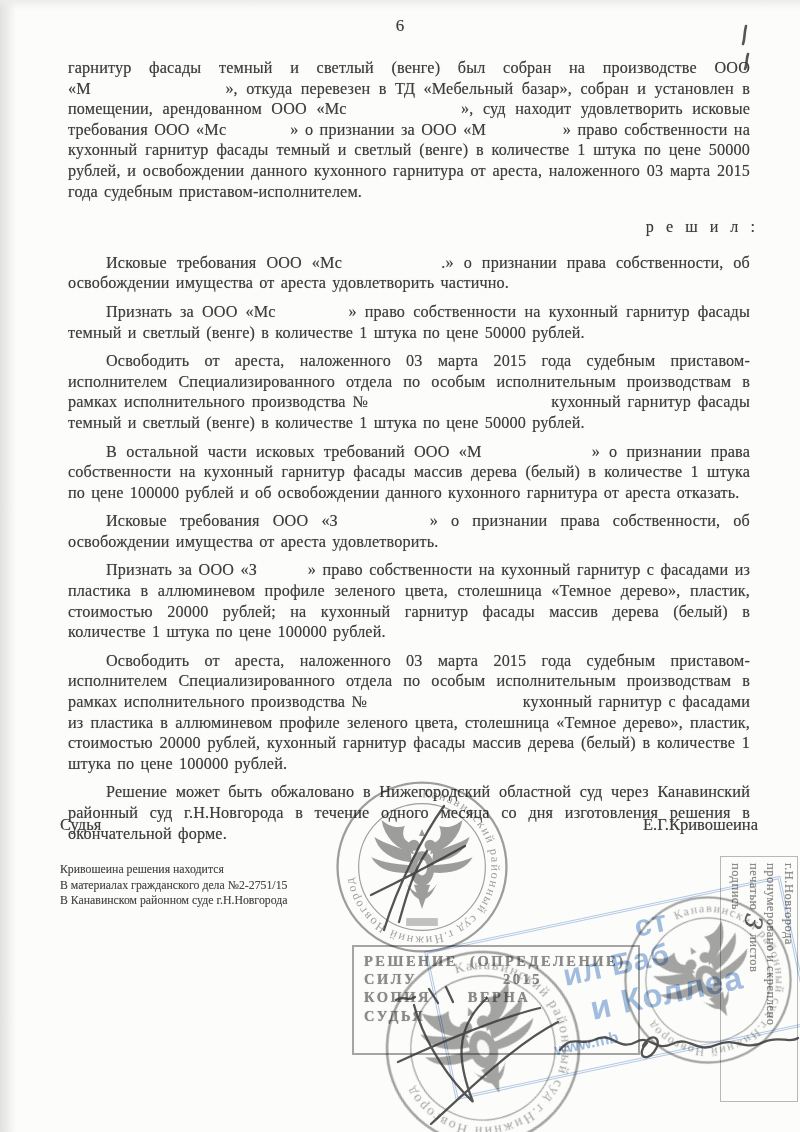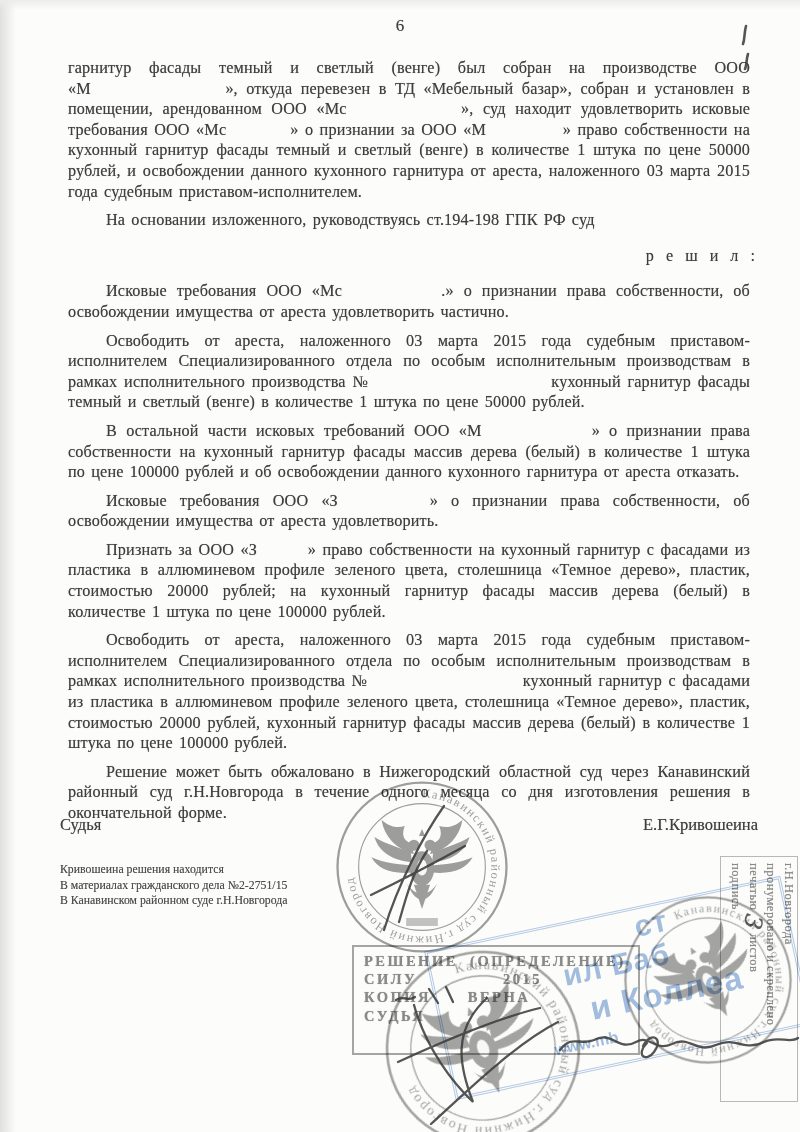--- a/index.html
+++ b/index.html
@@ -48,23 +48,23 @@
 
 <div class="page">
 
   <div class="edge-left"></div>
   <div class="edge-top"></div>
 
   <div class="pagenum">6</div>
 
   <div class="body-text">
     <p class="cont">гарнитур фасады темный и светлый (венге) был собран на производстве ООО «М&nbsp;&nbsp;&nbsp;&nbsp;&nbsp;&nbsp;&nbsp;&nbsp;&nbsp;&nbsp;&nbsp;&nbsp;&nbsp;&nbsp;&nbsp;&nbsp;», откуда перевезен в ТД «Мебельный базар», собран и установлен в помещении, арендованном ООО «Мс&nbsp;&nbsp;&nbsp;&nbsp;&nbsp;&nbsp;&nbsp;&nbsp;&nbsp;&nbsp;&nbsp;&nbsp;», суд находит удовлетворить исковые требования ООО «Мс&nbsp;&nbsp;&nbsp;&nbsp;&nbsp;&nbsp;&nbsp;&nbsp;&nbsp;&nbsp;» о признании за ООО «М&nbsp;&nbsp;&nbsp;&nbsp;&nbsp;&nbsp;&nbsp;&nbsp;&nbsp;&nbsp;&nbsp;&nbsp;» право собственности на кухонный гарнитур фасады темный и светлый (венге) в количестве 1 штука по цене 50000 рублей, и освобождении данного кухонного гарнитура от ареста, наложенного 03 марта 2015 года судебным приставом-исполнителем.</p>
-    <p>На основании изложенного, руководствуясь ст.194-198 ГПК РФ суд</p>
     <p class="res-heading">р е ш и л :</p>
     <p>Исковые требования ООО «Мс&nbsp;&nbsp;&nbsp;&nbsp;&nbsp;&nbsp;&nbsp;&nbsp;&nbsp;&nbsp;.» о признании права собственности, об освобождении имущества от ареста удовлетворить частично.</p>
+    <p>Признать за ООО «Мс&nbsp;&nbsp;&nbsp;&nbsp;&nbsp;&nbsp;&nbsp;&nbsp;&nbsp;» право собственности на кухонный гарнитур фасады темный и светлый (венге) в количестве 1 штука по цене 50000 рублей.</p>
     <p>Освободить от ареста, наложенного 03 марта 2015 года судебным приставом-исполнителем Специализированного отдела по особым исполнительным производствам в рамках исполнительного производства №&nbsp;&nbsp;&nbsp;&nbsp;&nbsp;&nbsp;&nbsp;&nbsp;&nbsp;&nbsp;&nbsp;&nbsp;&nbsp;&nbsp;&nbsp;&nbsp;&nbsp;&nbsp;&nbsp;&nbsp;&nbsp;&nbsp;&nbsp;&nbsp;&nbsp;&nbsp; кухонный гарнитур фасады темный и светлый (венге) в количестве 1 штука по цене 50000 рублей.</p>
     <p>В остальной части исковых требований ООО «М&nbsp;&nbsp;&nbsp;&nbsp;&nbsp;&nbsp;&nbsp;&nbsp;&nbsp;&nbsp;&nbsp;&nbsp;» о признании права собственности на кухонный гарнитур фасады массив дерева (белый) в количестве 1 штука по цене 100000 рублей и об освобождении данного кухонного гарнитура от ареста отказать.</p>
     <p>Исковые требования ООО «З&nbsp;&nbsp;&nbsp;&nbsp;&nbsp;&nbsp;&nbsp;» о признании права собственности, об освобождении имущества от ареста удовлетворить.</p>
     <p>Признать за ООО «З&nbsp;&nbsp;&nbsp;&nbsp;&nbsp;&nbsp;&nbsp;&nbsp;» право собственности на кухонный гарнитур с фасадами из пластика в аллюминевом профиле зеленого цвета, столешница «Темное дерево», пластик, стоимостью 20000 рублей; на кухонный гарнитур фасады массив дерева (белый) в количестве 1 штука по цене 100000 рублей.</p>
     <p>Освободить от ареста, наложенного 03 марта 2015 года судебным приставом-исполнителем Специализированного отдела по особым исполнительным производствам в рамках исполнительного производства №&nbsp;&nbsp;&nbsp;&nbsp;&nbsp;&nbsp;&nbsp;&nbsp;&nbsp;&nbsp;&nbsp;&nbsp;&nbsp;&nbsp;&nbsp;&nbsp;&nbsp;&nbsp;&nbsp;&nbsp;&nbsp;&nbsp;&nbsp; кухонный гарнитур с фасадами из пластика в аллюминевом профиле зеленого цвета, столешница «Темное дерево», пластик, стоимостью 20000 рублей, кухонный гарнитур фасады массив дерева (белый) в количестве 1 штука по цене 100000 рублей.</p>
     <p>Решение может быть обжаловано в Нижегородский областной суд через Канавинский районный суд г.Н.Новгорода в течение одного месяца со дня изготовления решения в окончательной форме.</p>
   </div>
 
   <div class="sig-row">
     <span>Судья</span>

